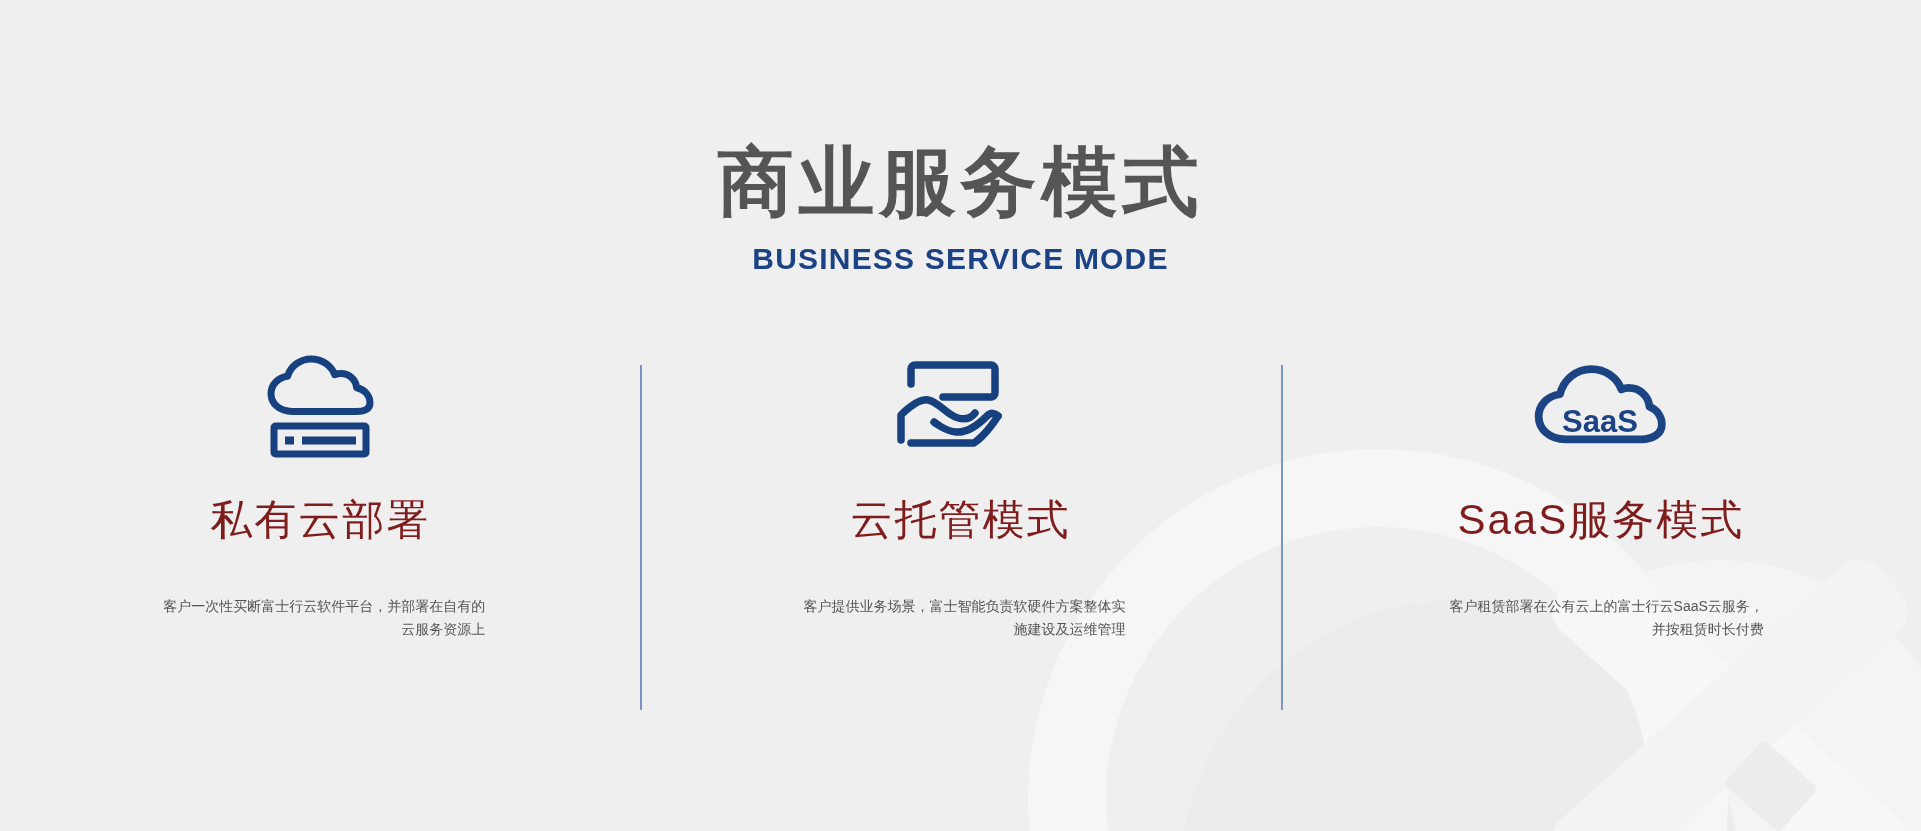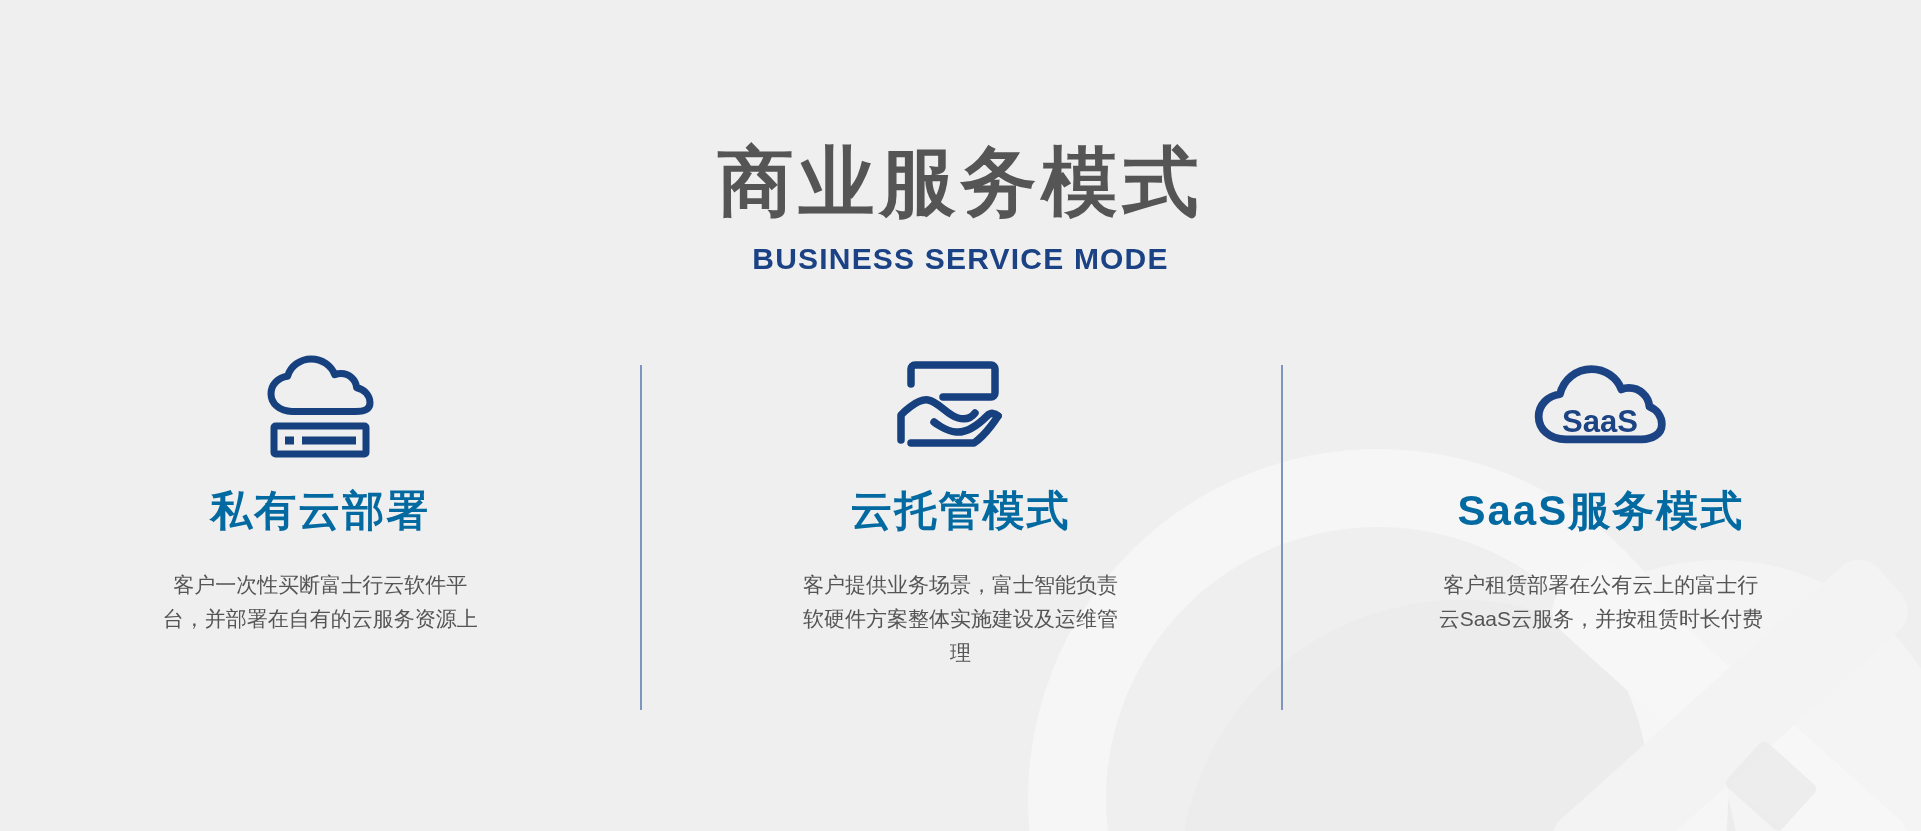--- a/index.html
+++ b/index.html
@@ -148,37 +148,37 @@
 
   .icon-wrap {
     height: 112px;
     display: flex;
     align-items: center;
     justify-content: center;
   }
   .icon-wrap svg { display: block; }
 
   .card-title {
-    margin: 3px;
+    margin: 12px;
     padding-top: 16px;
     font-size: 42px;
-    font-weight: bold;
+    font-weight: normal;
     letter-spacing: 2px;
-    color: #0369a1;
+    color: #7f1d1d;
     text-align: center;
     white-space: nowrap;
   }
   .card-desc {
-    margin: 0;
+    margin: 9px;
     padding-top: 26px;
     width: 330px;
-    font-size: 21px;
+    font-size: 14px;
     line-height: 1.62;
     color: #555555;
-    text-align: center;
+    text-align: right;
   }
   .col-1 .card-desc { width: 330px; }
   .col-2 .card-desc { width: 326px; }
   .col-3 .card-desc { width: 330px; }
 </style>
 </head>
 <body>
 
 <div class="stage">
 

